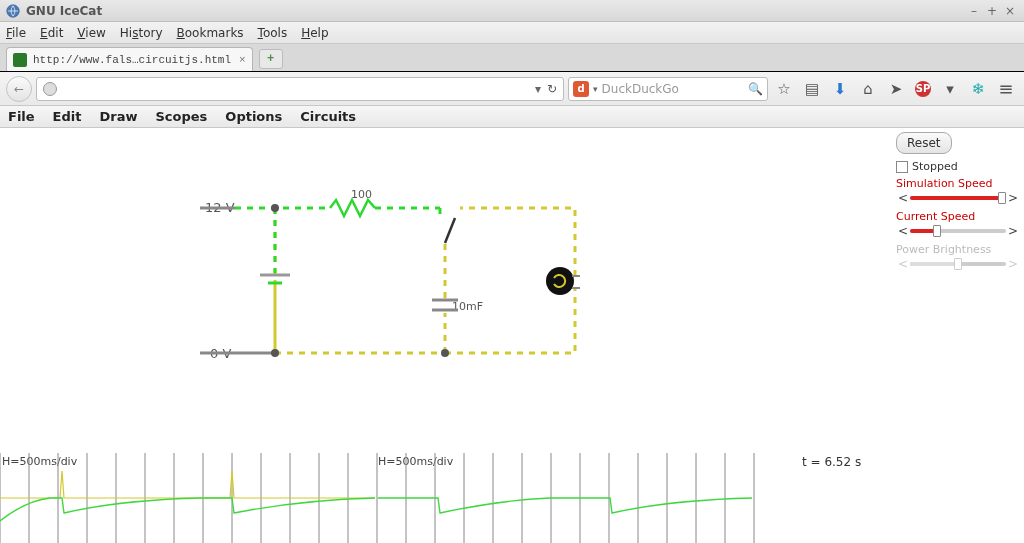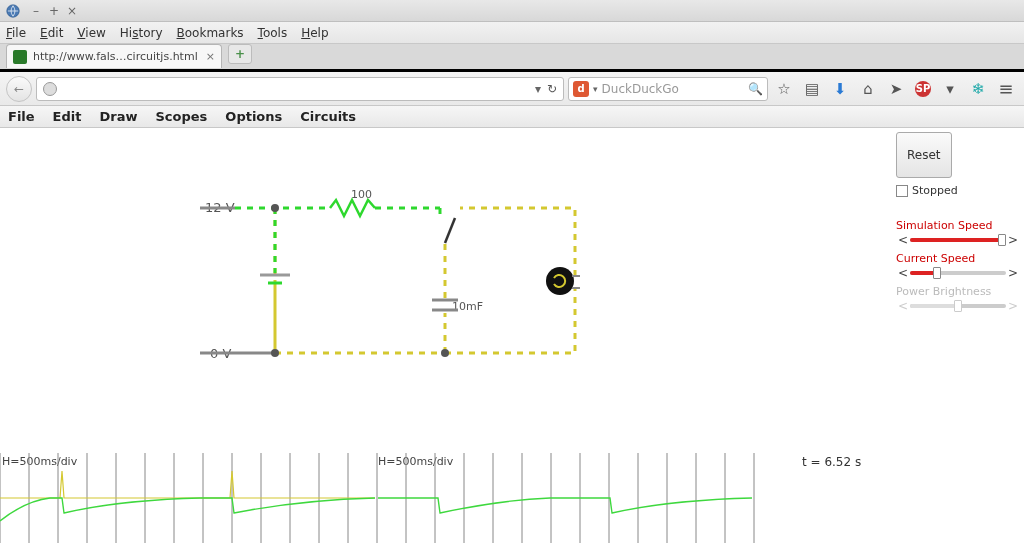--- a/index.html
+++ b/index.html
@@ -36,23 +36,24 @@
     border-bottom: 1px solid #c8c8c8;
     font-size: 12px;
   }
   .os-menubar span { margin-right: 14px; color:#333; }
   .os-menubar span u { text-decoration: underline; }
   
   .tabstrip {
     height: 28px;
     background: #d9d9d9;
     display:flex;
-    align-items:flex-start;
+    align-items:flex-end;
     padding-left:6px;
-    border-bottom: 3px solid #000000;
+    border-bottom: 1px solid #000000;
+    font-family: Liberation Mono, monospace;
   }
   .tab {
     background: #f7f7f7;
     border: 1px solid #b5b5b5;
     border-bottom: none;
     border-radius: 4px 4px 0 0;
     height: 24px;
     padding: 0 6px;
     display:flex;
     align-items:center;
@@ -114,23 +115,23 @@
     display:flex;align-items:center;padding:0 8px;font-size:13px;font-weight:bold;color:#222;
   }
   .app-menubar span { margin-right:18px; }
   
   .ctrl-panel {
     position:absolute; right:4px; top:26px; width:124px;
     font-size:11px;color:#333;
   }
   .ctrl-panel .btn {
     display:inline-block;background:linear-gradient(#fafafa,#e4e4e4);
-    border:1px solid #aaa;border-radius:3px;padding:15px 10px;font-size:12px;margin-bottom:6px;
-  }
-  .ctrl-panel .chk { display:flex;align-items:flex-end;margin-bottom:22px; }
+    border:1px solid #aaa;border-radius:9px;padding:3px 10px;font-size:12px;margin-bottom:6px;
+  }
+  .ctrl-panel .chk { display:flex;align-items:flex-end;margin-bottom:4px; }
   .ctrl-panel .chk .box { width:12px;height:12px;border:1px solid #888;background:#fff;margin-right:4px; }
   .ctrl-panel .slider-label { margin-top:4px; }
   .ctrl-panel .slider-label.red { color:#c00; }
   .ctrl-panel .slider-label.grey { color:#bbb; }
   .slider { display:flex;align-items:center;height:16px; }
   .slider .lt, .slider .gt { font-size:12px;color:#444;margin:0 2px; }
   .slider.grey .lt, .slider.grey .gt { color:#ccc; }
   .track { flex:1;height:4px;background:#ccc;border-radius:2px;position:relative; }
   .track .fill { position:absolute;left:0;top:0;bottom:0;background:#d22;border-radius:2px; }
   .track.grey .fill { background:#ddd; }
@@ -152,20 +153,21 @@
   .time-label { position:absolute; font-size:12px; color:#333; top:2px; }
 </style>
 </head>
 <body>
 
 <div class="titlebar">
   <svg class="app-icon" viewBox="0 0 16 16">
       <circle cx="8" cy="8" r="7" fill="#4a7ab4" stroke="#2a5a94"></circle>
       <path d="M2 8h12M8 2a10 10 0 010 12M8 2a10 10 0 000 12" stroke="#fff" stroke-width="0.8" fill="none"></path>
     </svg>
+  <div class="title">GNU IceCat</div>
   <div class="win-btn">–</div>
   <div class="win-btn">+</div>
   <div class="win-btn">×</div>
 </div>
 
 <div class="os-menubar">
   <span><u>F</u>ile</span>
   <span><u>E</u>dit</span>
   <span><u>V</u>iew</span>
   <span>Hi<u>s</u>tory</span>

